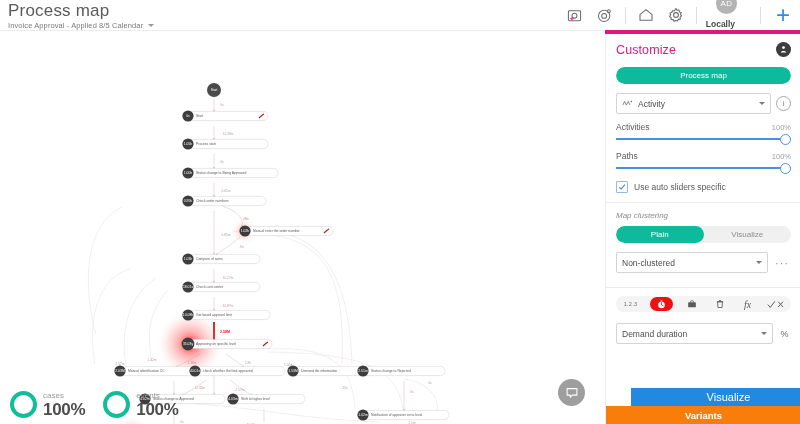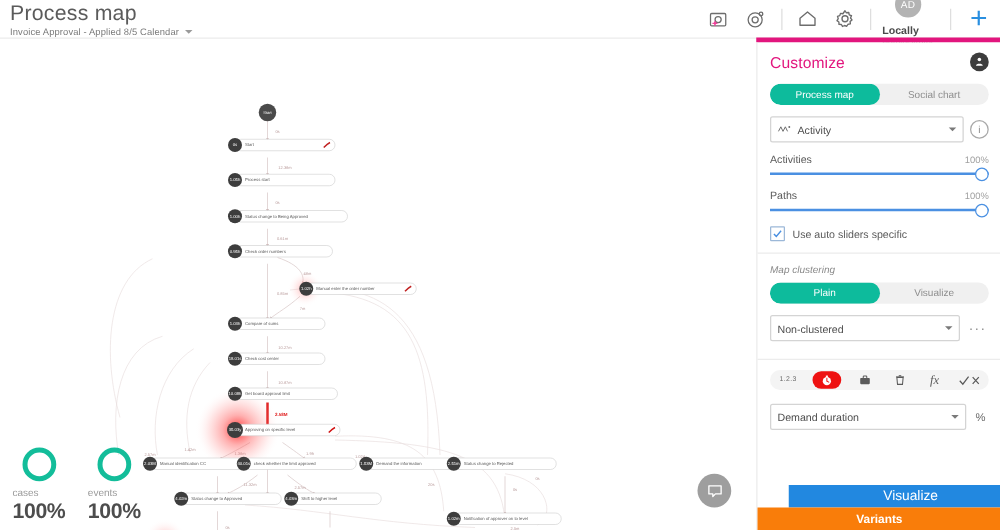--- a/index.html
+++ b/index.html
@@ -40,21 +40,21 @@
   .edge{stroke:#d9c9c9;fill:none;stroke-width:.6;}
   .edge-faint{stroke:#e7dcdc;fill:none;stroke-width:.5;}
   .edge-hot{stroke:#e02020;stroke-width:2;fill:none;}
   .elabel{fill:#b89a9a;font-size:3.2px;font-family:"Liberation Sans",sans-serif;text-anchor:middle;}
   .elabel-hot{fill:#e02020;font-size:3.6px;font-weight:bold;font-family:"Liberation Sans",sans-serif;}
   .startnode{fill:#4a4a4a;}
   .starttxt{fill:#fff;font-size:3.2px;text-anchor:middle;font-family:"Liberation Sans",sans-serif;}
 
   
   #metrics{position:absolute;left:10px;bottom:6px;display:flex;align-items:center;gap:18px;z-index:5;}
-  .metric{display:flex;align-items:center;gap:6px;flex-direction:column;}
+  .metric{display:flex;align-items:center;gap:6px;}
   .donut{width:27px;height:27px;border-radius:50%;border:4px solid #13bd9a;box-sizing:border-box;background:transparent;}
   .m-txt{line-height:1;}
   .m-label{font-size:8px;color:#9a9a9a;display:block;margin-bottom:1px;}
   .m-value{font-size:17px;color:#4d4d4d;font-weight:bold;letter-spacing:-.3px;}
   #chat-btn{position:absolute;right:20px;bottom:18px;width:27px;height:27px;border-radius:50%;
             background:#9e9e9e;display:flex;align-items:center;justify-content:center;cursor:pointer;z-index:5;}
 
   
   #panel{position:absolute;left:605px;top:34px;width:195px;height:390px;background:#fff;border-left:1px solid #ececec;}
   #panel-head{display:flex;align-items:center;justify-content:space-between;padding:8px 10px 4px 10px;}
@@ -390,21 +390,20 @@
     <div id="panel-badge">
       <svg width="9" height="9" viewBox="0 0 12 12">
         <circle cx="6" cy="3.4" r="1.9" fill="#ffffff"></circle>
         <path d="M2.4 10 C2.4 7.3 9.6 7.3 9.6 10 z" fill="#ffffff"></path>
       </svg>
     </div>
   </div>
 
   <div class="seg">
     <div class="seg-btn active">Process map</div>
-    <div class="seg-btn">Social chart</div>
   </div>
 
   <div class="select-row">
     <div class="sel">
       <svg width="11" height="9" viewBox="0 0 14 10">
         <path d="M1 7 L3.4 2.4 L5.6 7 L8 2.4 L10.2 7" fill="none" stroke="#6a6a6a" stroke-width="1" stroke-linejoin="round"></path>
         <circle cx="12" cy="2.6" r="1" fill="#6a6a6a"></circle>
       </svg>
       <span class="sel-txt">Activity</span>
       <span class="sel-caret"></span>

